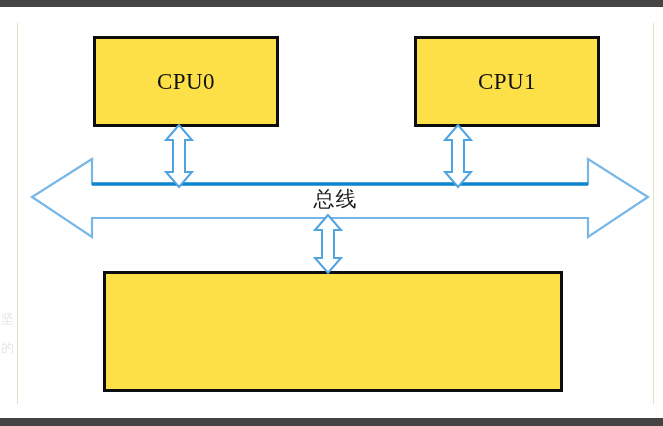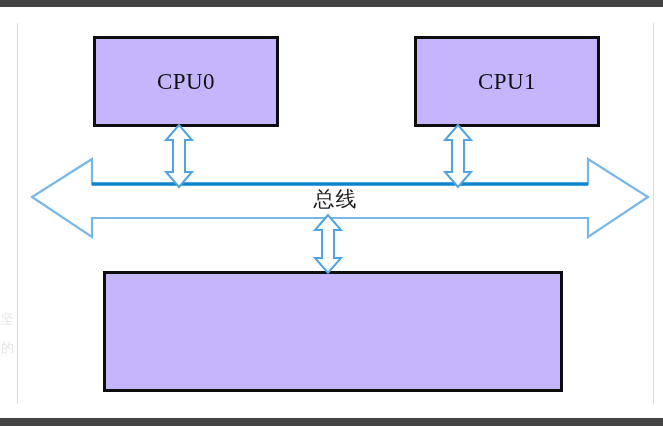--- a/index.html
+++ b/index.html
@@ -56,21 +56,21 @@
     font-family: "DejaVu Sans", sans-serif;
     user-select: none;
   }
   .ghost-a { left: 1px; top: 303px; }
   .ghost-b { left: 1px; top: 332px; }
 
   
   .box {
     position: absolute;
     box-sizing: border-box;
-    background: #c4b5fd;
+    background: #fde047;
     border: 3px solid #0d0d0d;
     display: flex;
     align-items: center;
     justify-content: center;
   }
   .box-label {
     font-family: "Liberation Serif", "DejaVu Serif", serif;
     color: #111111;
     white-space: nowrap;
   }

